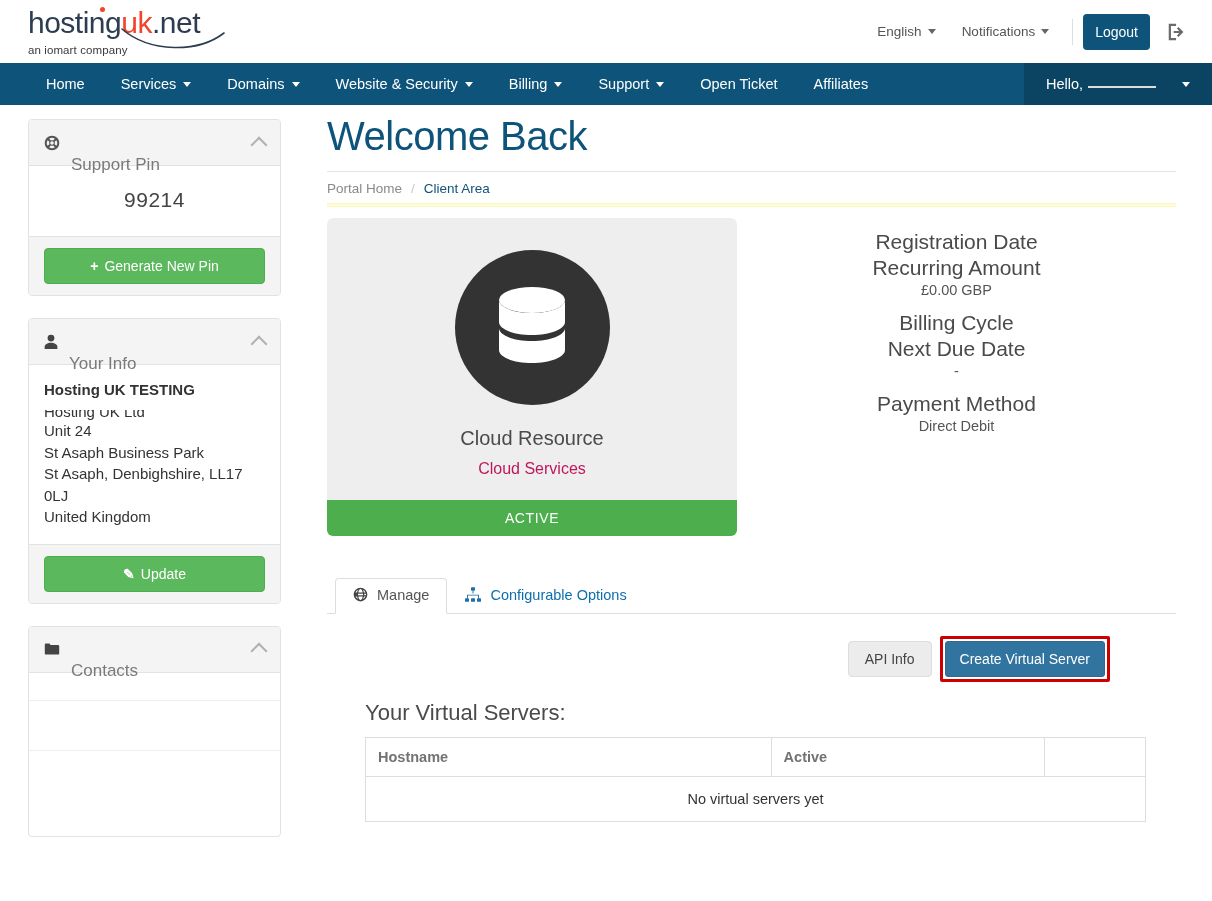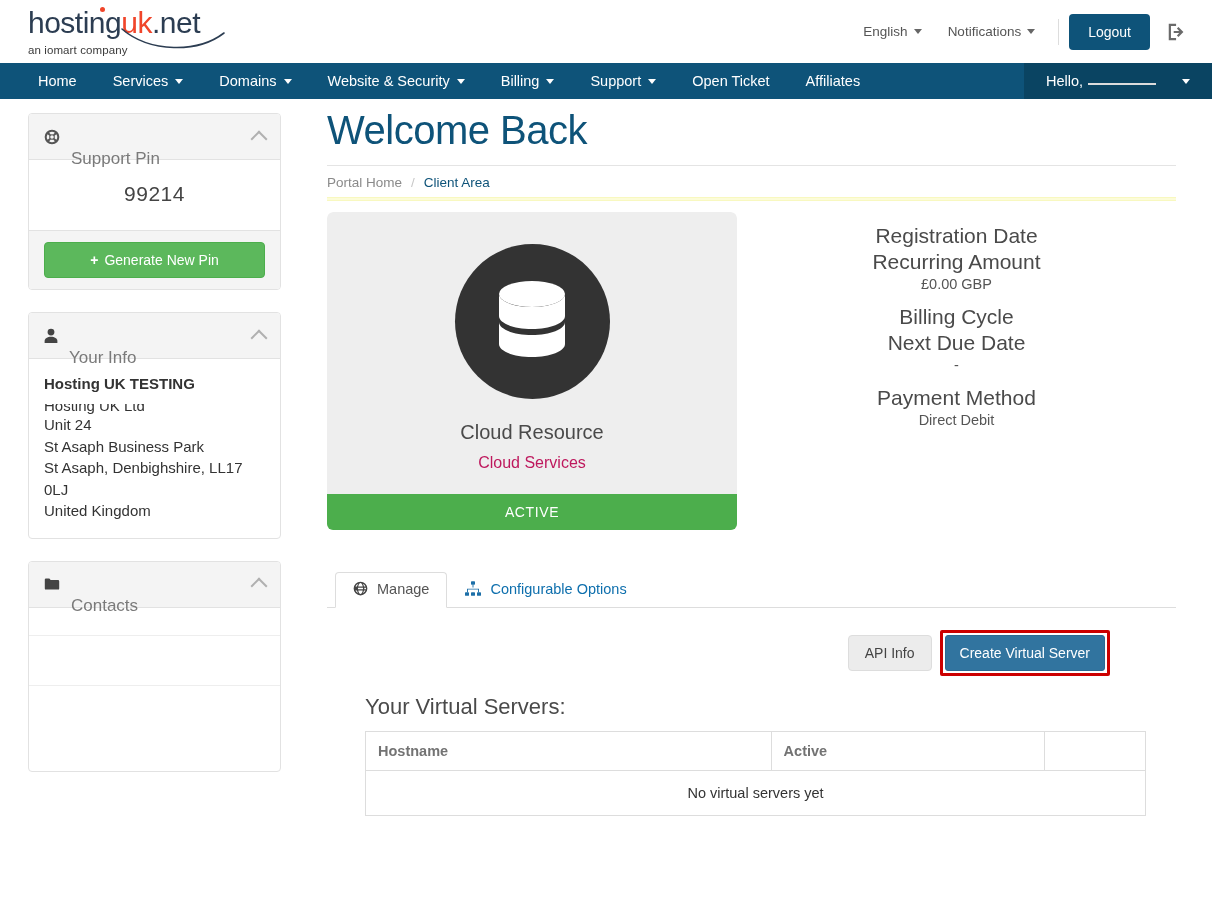--- a/index.html
+++ b/index.html
@@ -71,40 +71,40 @@
     border-right: 4px solid transparent;
     border-top: 5px solid #666;
     display: inline-block;
   }
   .hdr-divider { width: 1px; height: 26px; background: #dddddd; margin: 0 10px; }
   .logout-btn {
     background: #0e5379;
     color: #ffffff;
     border: none;
     border-radius: 4px;
-    padding: 10px 19px;
+    padding: 10px 12px;
     font-size: 14px;
     font-family: inherit;
     cursor: pointer;
     white-space: nowrap;
   }
   .logout-icon {
     margin-left: 16px;
     margin-right: 2px;
     display: flex; align-items: center;
     cursor: pointer;
   }
 
   
   .navbar {
-    height: 36px;
+    height: 42px;
     background: #0e5379;
     display: flex;
     align-items: stretch;
-    padding-left: 20px;
+    padding-left: 28px;
     position: relative;
   }
   .nav-item {
     display: flex; align-items: center; gap: 7px;
     color: #ffffff;
     font-size: 14.5px;
     padding: 0 18px;
     cursor: pointer;
     white-space: nowrap;
   }
@@ -527,20 +527,25 @@
         <div class="info-name">Hosting UK TESTING</div>
         <div class="info-clip">
           <span>Hosting UK Ltd</span>
         </div>
         <div class="info-addr">
           <div>Unit 24</div>
           <div>St Asaph Business Park</div>
           <div>St Asaph, Denbighshire, LL17 0LJ</div>
           <div>United Kingdom</div>
         </div>
+      </div>
+      <div class="panel-foot">
+        <button class="btn-green">
+          <span class="bi">✎</span><span>Update</span>
+        </button>
       </div>
     </div>
 
     <div class="panel">
       <div class="panel-head">
         <span class="panel-icon">
           <svg width="16" height="14" viewBox="0 0 20 16" fill="#444">
             <path d="M1 2.5A1.5 1.5 0 012.5 1h4.2l1.6 2h9.2A1.5 1.5 0 0119 4.5v9A1.5 1.5 0 0117.5 15h-15A1.5 1.5 0 011 13.5z"></path>
           </svg>
         </span>

